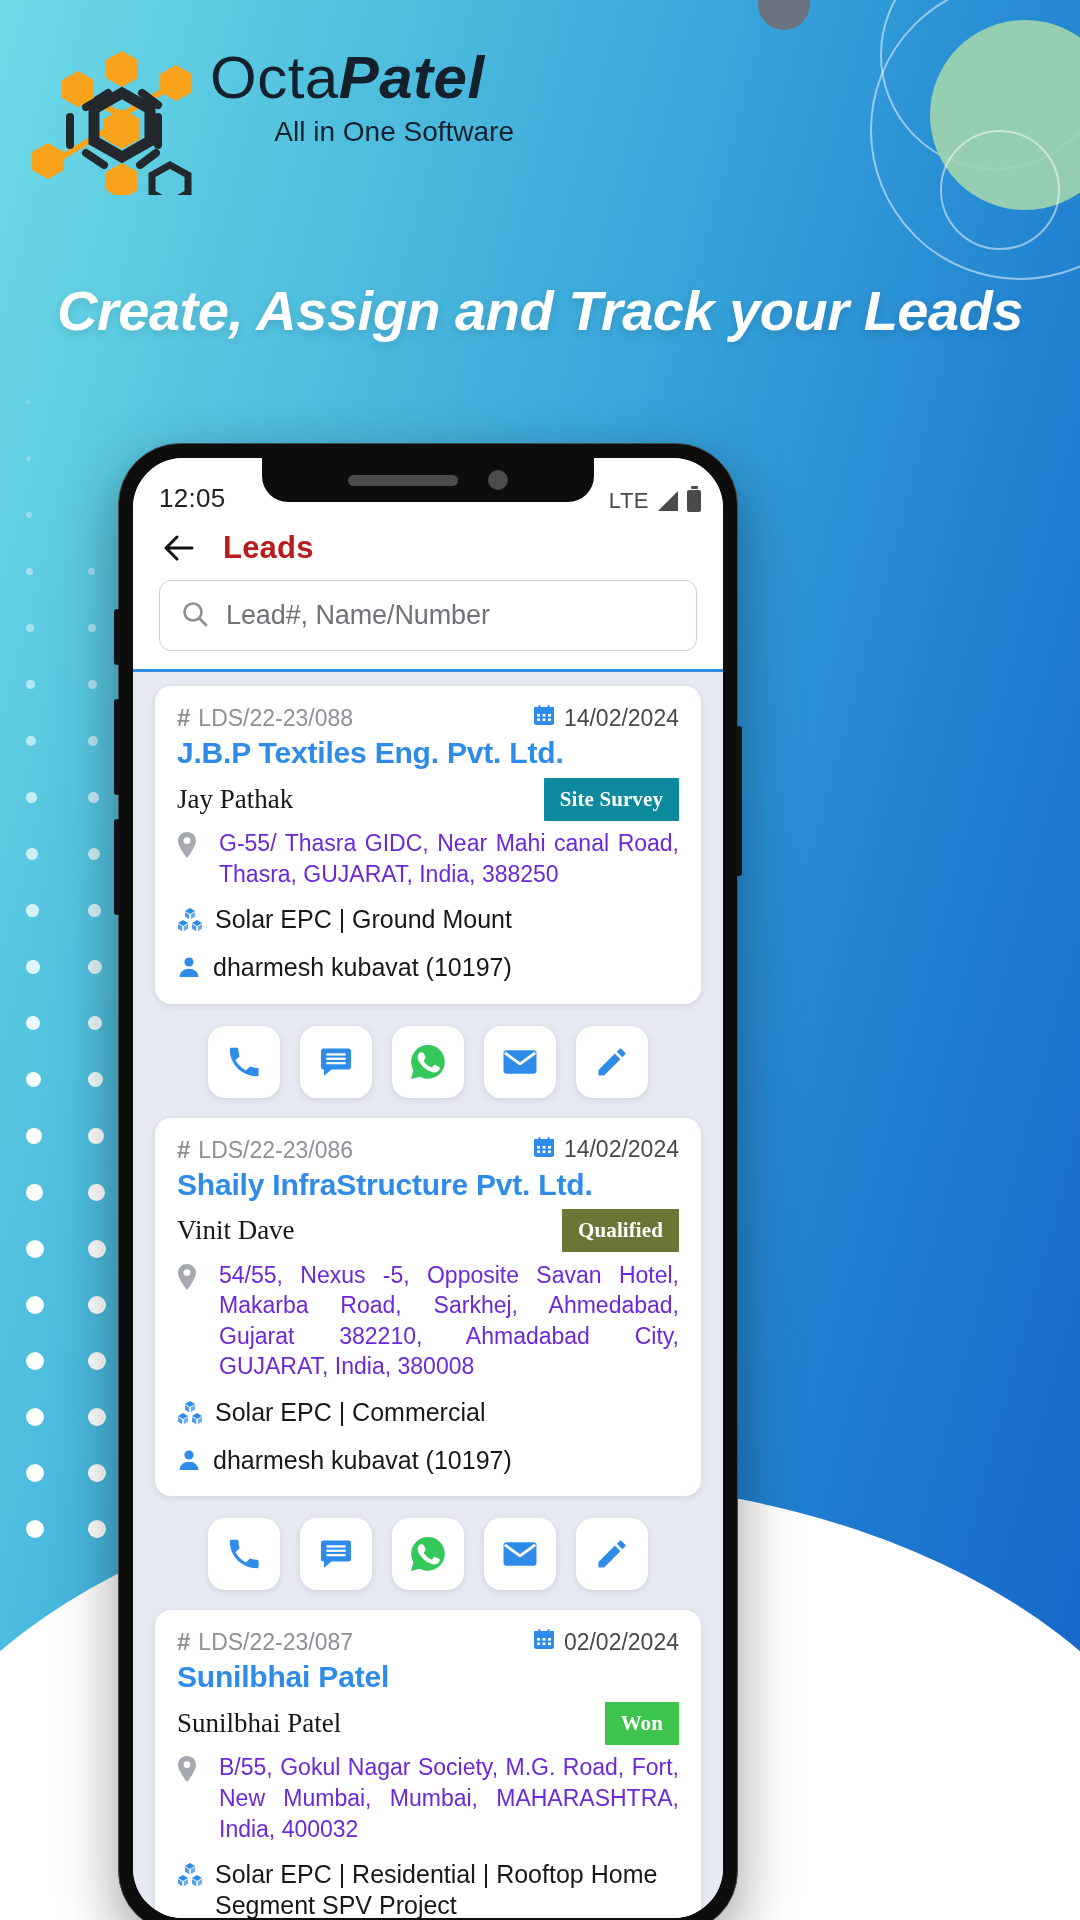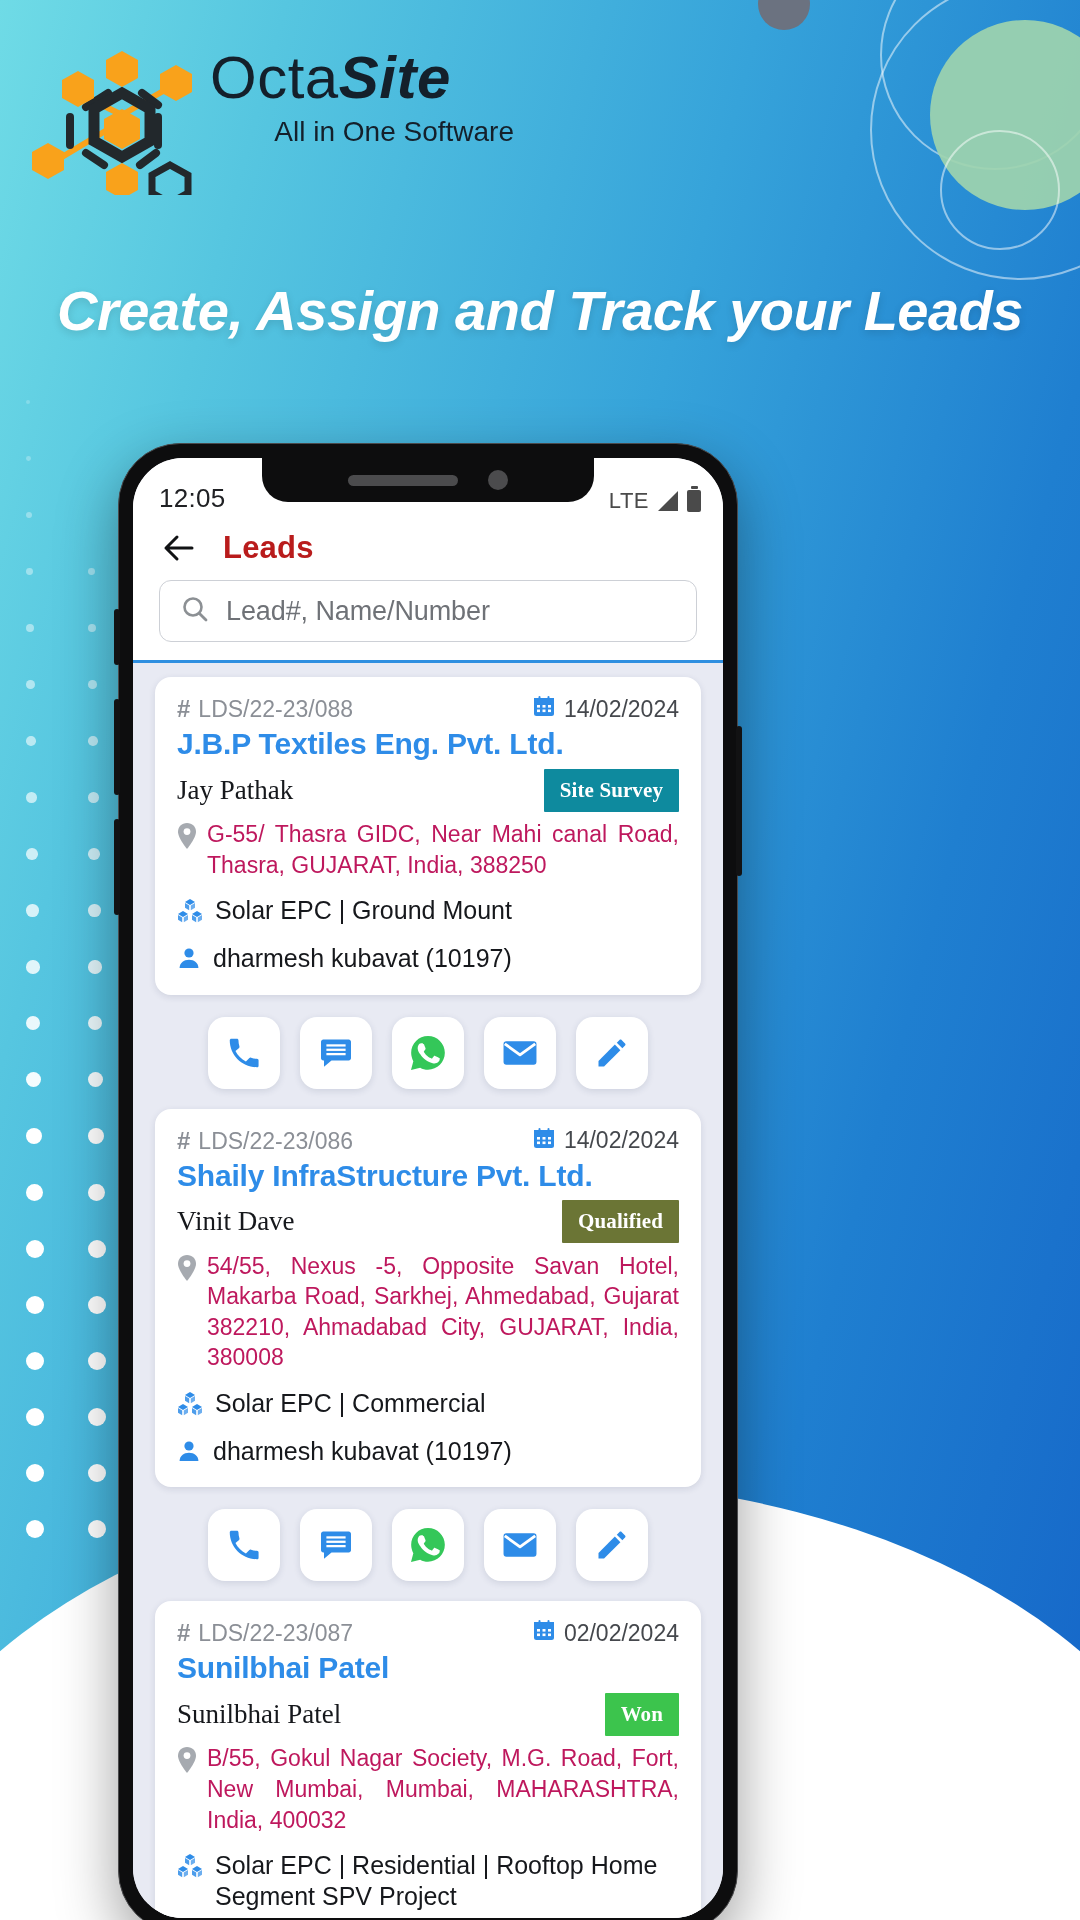--- a/index.html
+++ b/index.html
@@ -214,21 +214,21 @@
   }
   .back-arrow svg { display: block; }
   .appbar-title {
     font-size: 31px;
     font-weight: 700;
     color: #b91c1c;
     letter-spacing: .2px;
   }
   .search-wrap { padding: 0 26px 18px 26px; }
   .search-box {
-    height: 62px;
+    height: 71px;
     border: 1.5px solid #cdd0d6;
     border-radius: 12px;
     display: flex;
     align-items: center;
     gap: 16px;
     padding: 0 20px;
     background: #ffffff;
   }
   .search-ph {
     font-size: 27px;
@@ -296,26 +296,26 @@
     font-size: 21px;
     font-weight: 700;
     color: #ffffff;
     border-radius: 1px;
     padding: 9px 16px;
     white-space: nowrap;
     letter-spacing: .1px;
   }
   .addr {
     font-size: 23px;
-    color: #be185d;
+    color: #6d28d9;
     line-height: 1.33;
     text-align: justify;
     margin-top: 6px;
     display: flex;
-    gap: 0;
+    gap: 12px;
   }
   .addr .pin { flex: none; margin-right: 10px; position: relative; top: 4px; }
   .meta-line {
     display: flex;
     align-items: flex-start;
     gap: 12px;
     font-size: 25px;
     color: #16181c;
     margin-top: 15px;
     line-height: 1.25;
@@ -412,21 +412,21 @@
       <polygon points="92,74 110,84 110,104 92,114 74,104 74,84" fill="#f9a21b"></polygon>
       <polygon points="140,130 158,140 158,158 140,168 122,158 122,140" fill="none" stroke="#22282c" stroke-width="7"></polygon>
       <polygon points="48,36 64,45 64,63 48,72 32,63 32,45" fill="#f9a21b"></polygon>
       <polygon points="92,16 108,25 108,43 92,52 76,43 76,25" fill="#f9a21b"></polygon>
       <polygon points="146,30 162,39 162,57 146,66 130,57 130,39" fill="#f9a21b"></polygon>
       <polygon points="18,108 34,117 34,135 18,144 2,135 2,117" fill="#f9a21b"></polygon>
       <polygon points="92,128 108,137 108,155 92,164 76,155 76,137" fill="#f9a21b"></polygon>
     </svg>
   </div>
   <div class="logo-text">
-    <div class="logo-name"><span class="octa">Octa</span><span class="bees">Site</span></div>
+    <div class="logo-name"><span class="octa">Octa</span><span class="bees">Patel</span></div>
     <div class="logo-tag">All in One Software</div>
   </div>
 </div>
 
 <div class="headline">Create, Assign and Track your Leads</div>
 
 <div class="phone">
   <div class="phone-btn left-a"></div>
   <div class="phone-btn left-b"></div>
   <div class="phone-btn left-c"></div>

